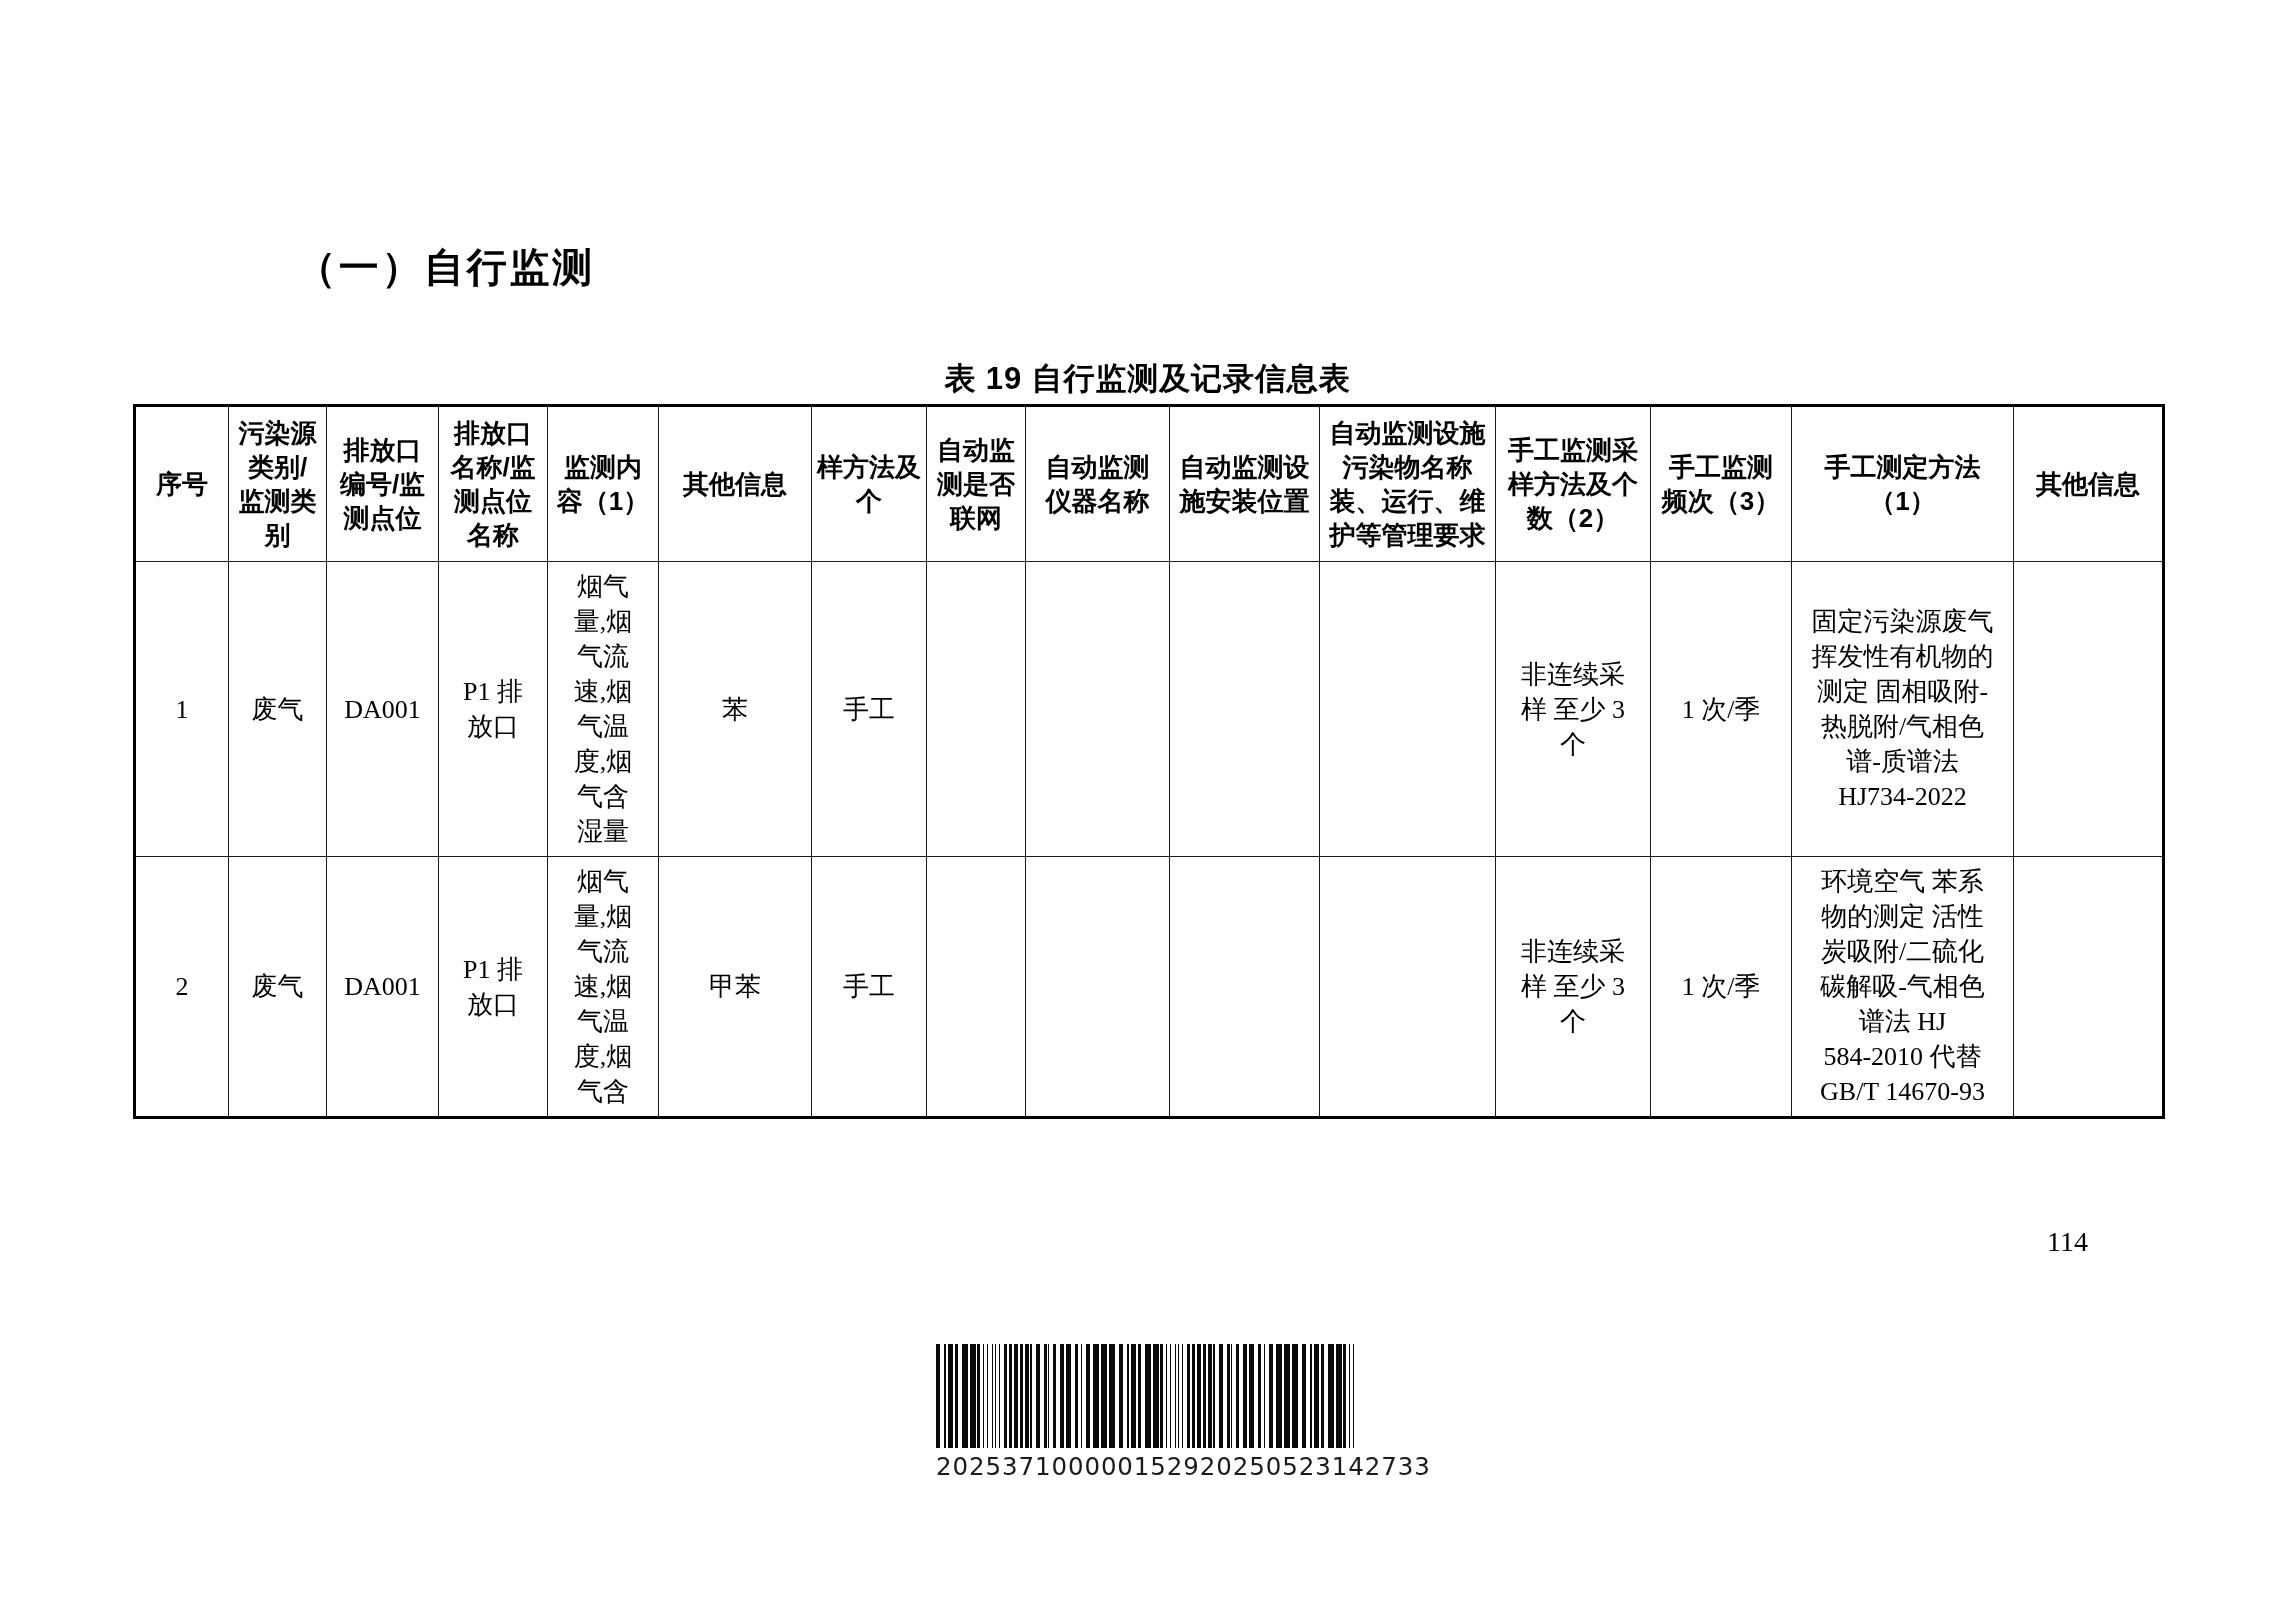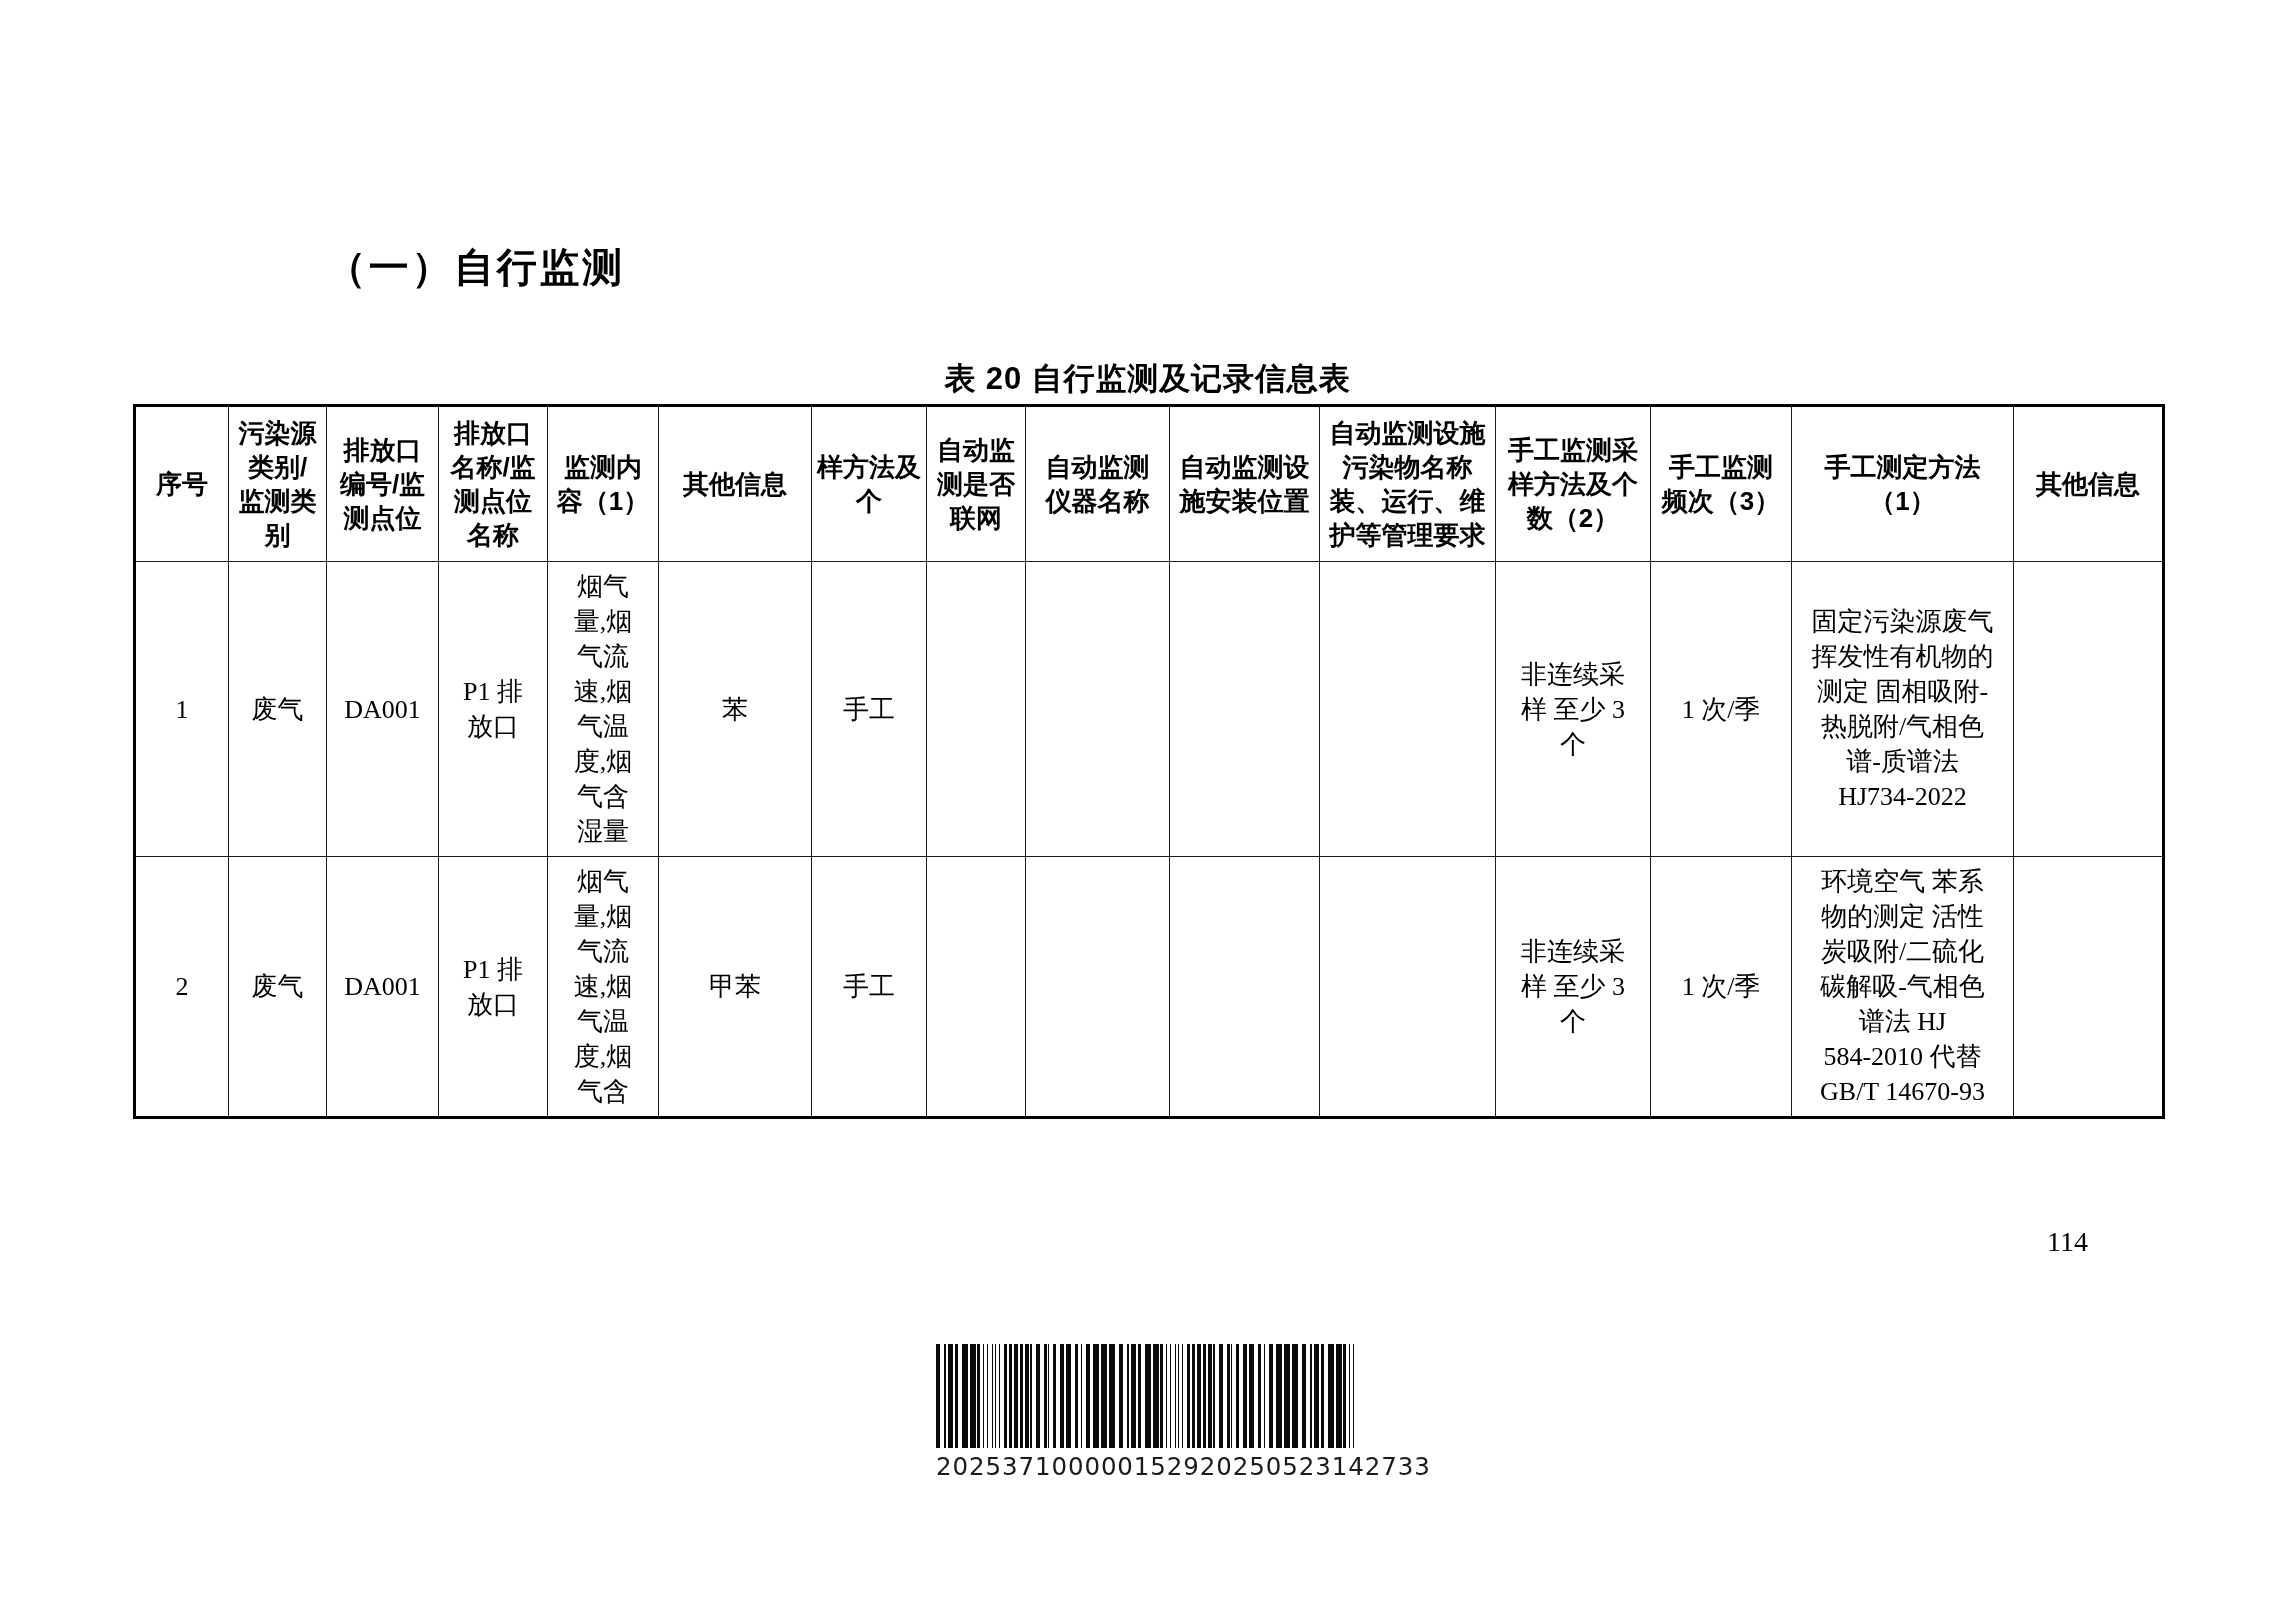--- a/index.html
+++ b/index.html
@@ -11,21 +11,20 @@
     color: #000;
   }
   .section-title {
     position: absolute;
     left: 296px; top: 240px;
     font-family: "DejaVu Serif", serif;
     font-size: 40px;
     font-weight: bold;
     letter-spacing: 2.7px;
     white-space: nowrap;
-    margin-left: 30px;
   }
   .table-caption {
     position: absolute;
     left: 133px; top: 358px;
     width: 2029px;
     text-align: center;
     font-family: "Liberation Sans", sans-serif;
     font-size: 31px;
     font-weight: bold;
     letter-spacing: 0.9px;
@@ -92,21 +91,21 @@
     letter-spacing: 0.9px;
     color: #1b1b1b;
     white-space: nowrap;
   }
 </style>
 </head>
 <body>
 
 <div class="section-title">（一）自行监测</div>
 
-<div class="table-caption">表 20 自行监测及记录信息表</div>
+<div class="table-caption">表 19 自行监测及记录信息表</div>
 
 <table class="doc-table">
   <colgroup>
     <col style="width:94px">
       <col style="width:98px">
       <col style="width:112px">
     <col style="width:109px">
       <col style="width:111px">
       <col style="width:153px">
     <col style="width:115px">

